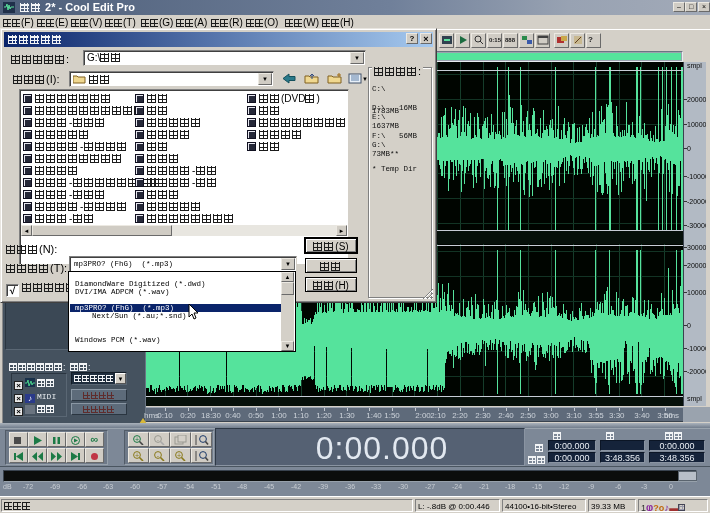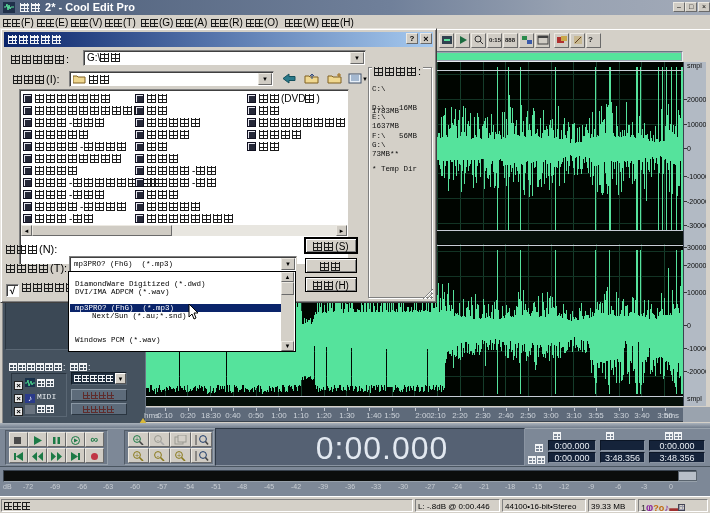--- a/index.html
+++ b/index.html
@@ -190,21 +190,21 @@
       <div class="ab tl" style="left:350px;width:20px;text-align:center">2:40</div>
       <div class="ab" style="left:360px;top:0;width:1px;height:3px;background:#c2c8d0"></div>
       <div class="ab tl" style="left:372px;width:20px;text-align:center">2:50</div>
       <div class="ab" style="left:382px;top:0;width:1px;height:3px;background:#c2c8d0"></div>
       <div class="ab tl" style="left:395px;width:20px;text-align:center">3:00</div>
       <div class="ab" style="left:405px;top:0;width:1px;height:3px;background:#c2c8d0"></div>
       <div class="ab tl" style="left:418px;width:20px;text-align:center">3:10</div>
       <div class="ab" style="left:428px;top:0;width:1px;height:3px;background:#c2c8d0"></div>
       <div class="ab tl" style="left:440px;width:20px;text-align:center">3:55</div>
       <div class="ab" style="left:450px;top:0;width:1px;height:3px;background:#c2c8d0"></div>
-      <div class="ab tl" style="left:463px;width:20px;text-align:right">3:30</div>
+      <div class="ab tl" style="left:463px;width:20px;text-align:left">3:30</div>
       <div class="ab" style="left:473px;top:0;width:1px;height:3px;background:#c2c8d0"></div>
       <div class="ab tl" style="left:486px;width:20px;text-align:center">3:40</div>
       <div class="ab" style="left:496px;top:0;width:1px;height:3px;background:#c2c8d0"></div>
       <div class="ab tl" style="left:509px;width:20px;text-align:center">3:50</div>
       <div class="ab" style="left:519px;top:0;width:1px;height:3px;background:#c2c8d0"></div>
       <div class="ab tl" style="left:518px">hms</div>
     </div>
     <div class="ab" style="left:683px;top:407px;width:27px;height:15px;background:#9aa3ae"></div>
     <div class="ab" style="left:139px;top:418px;width:0;height:0;border-left:4px solid transparent;border-right:4px solid transparent;border-bottom:6px solid #d8b838"></div>
     <div class="ab" style="left:0px;top:423px;width:710px;height:5px;background:linear-gradient(180deg,#aab2bc,#717d8c)"></div>

